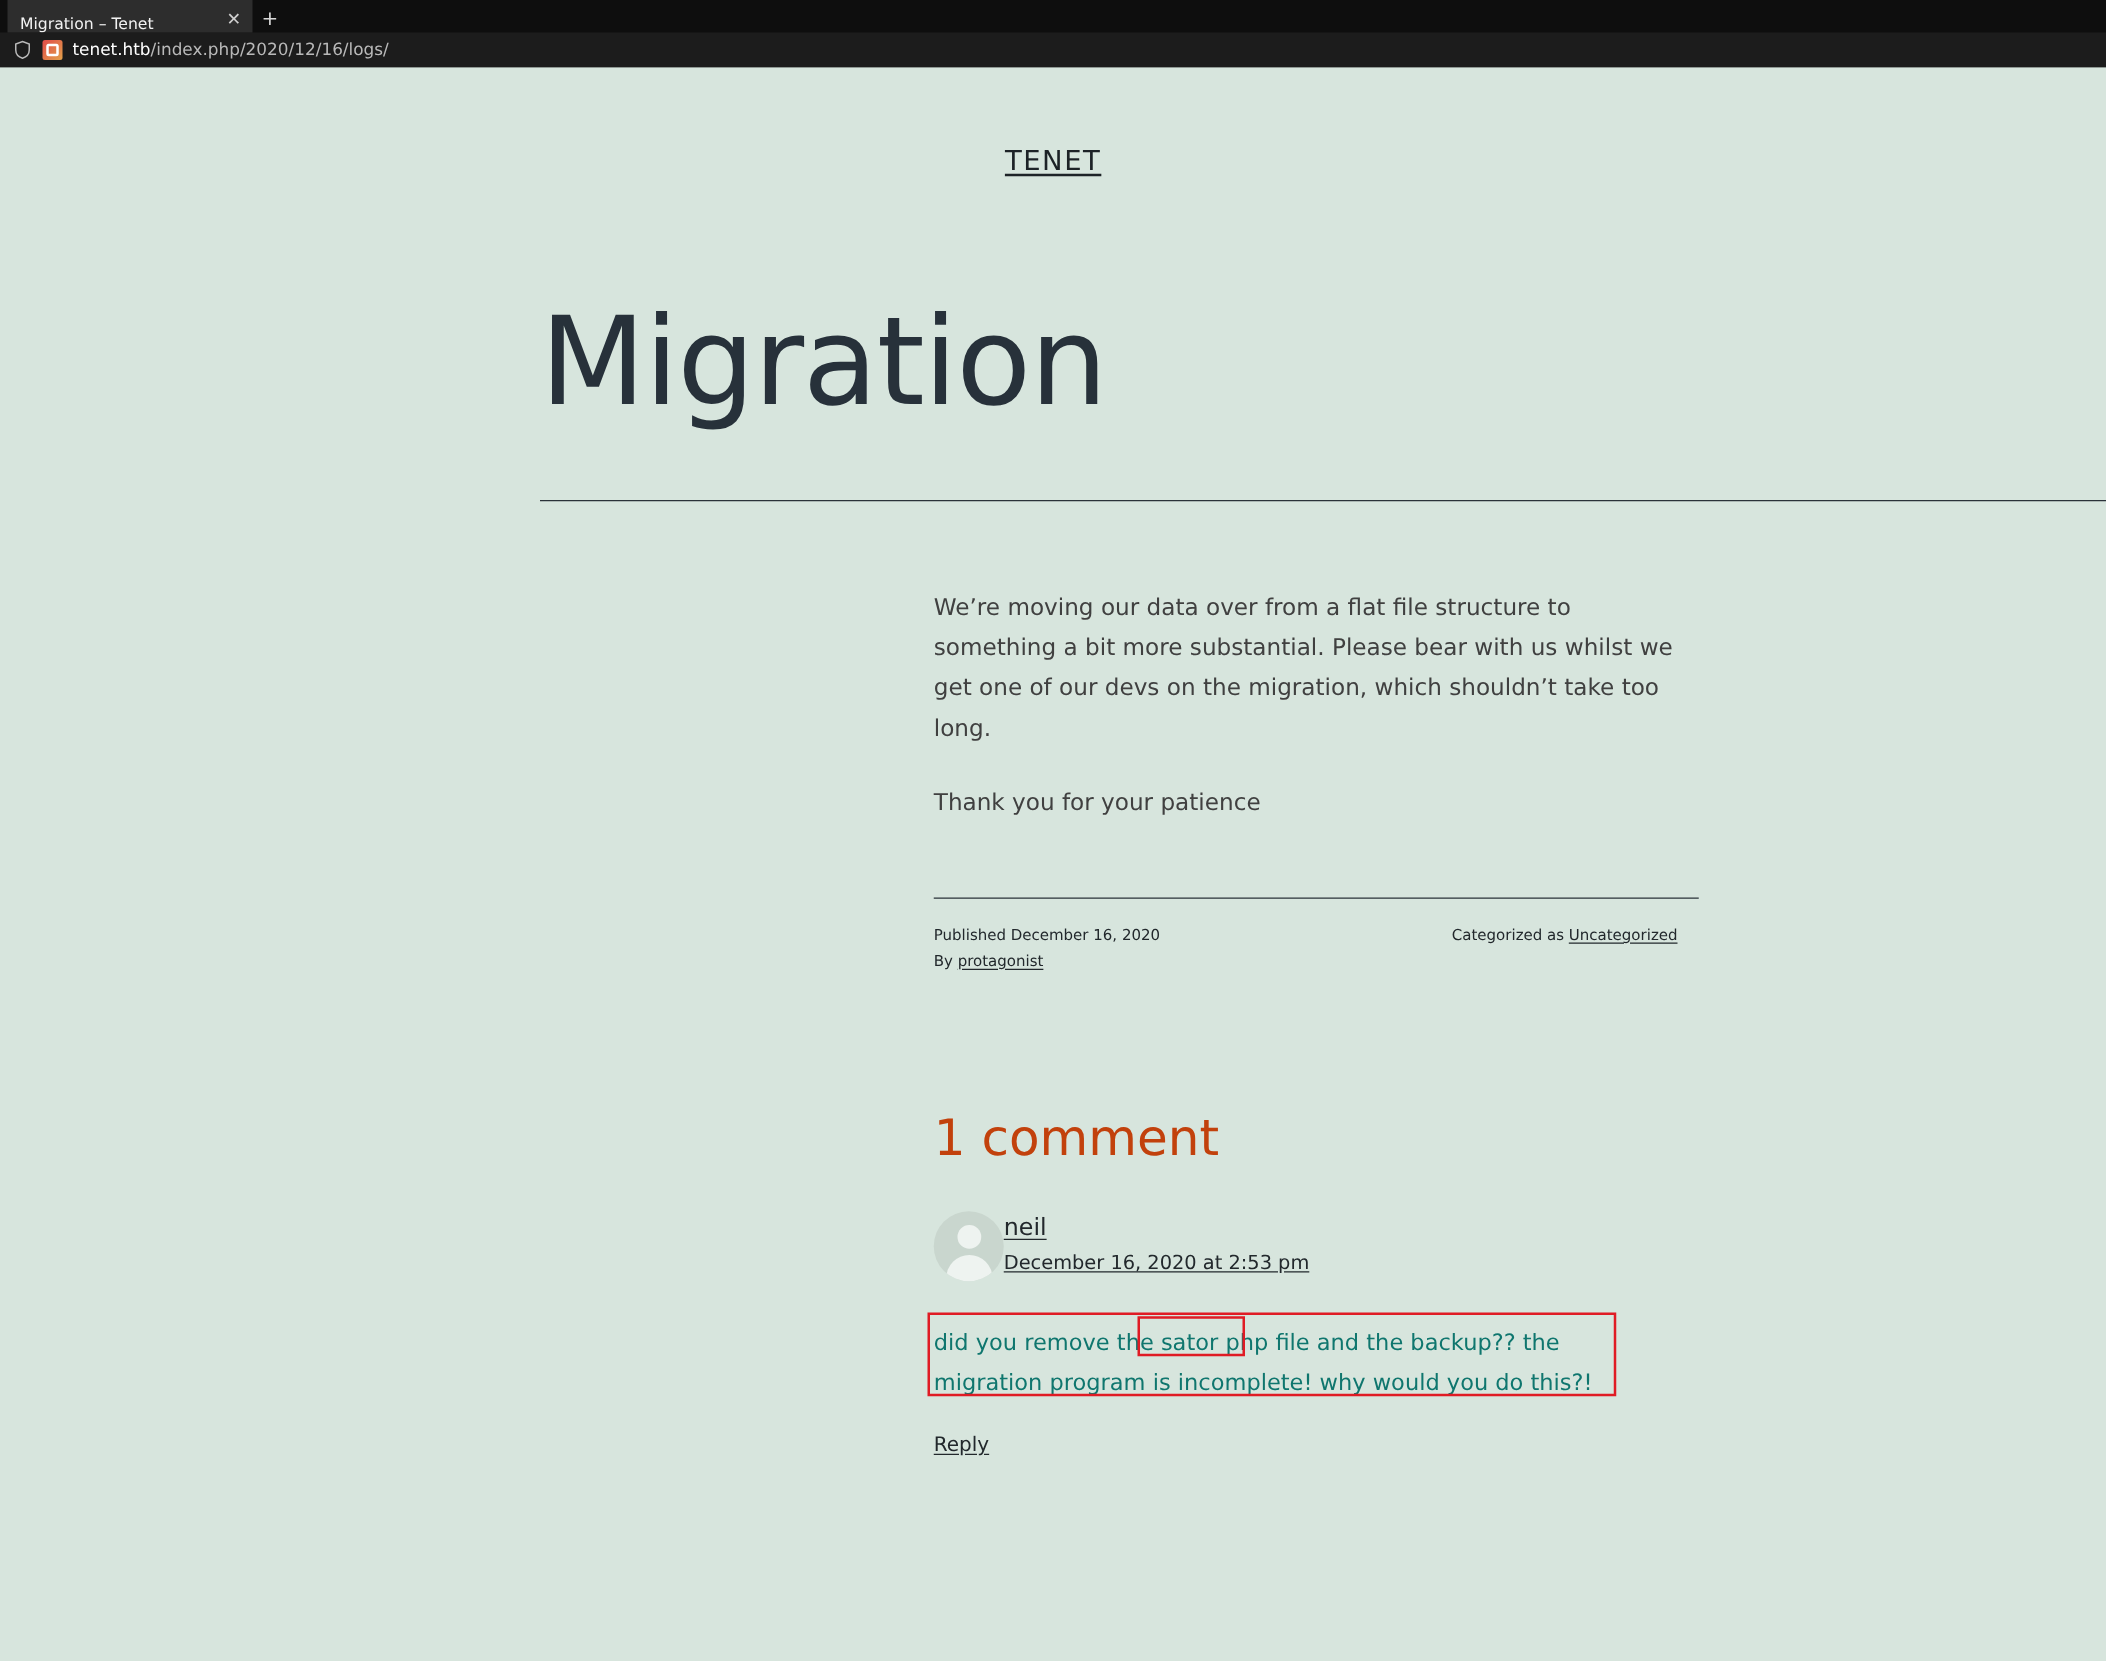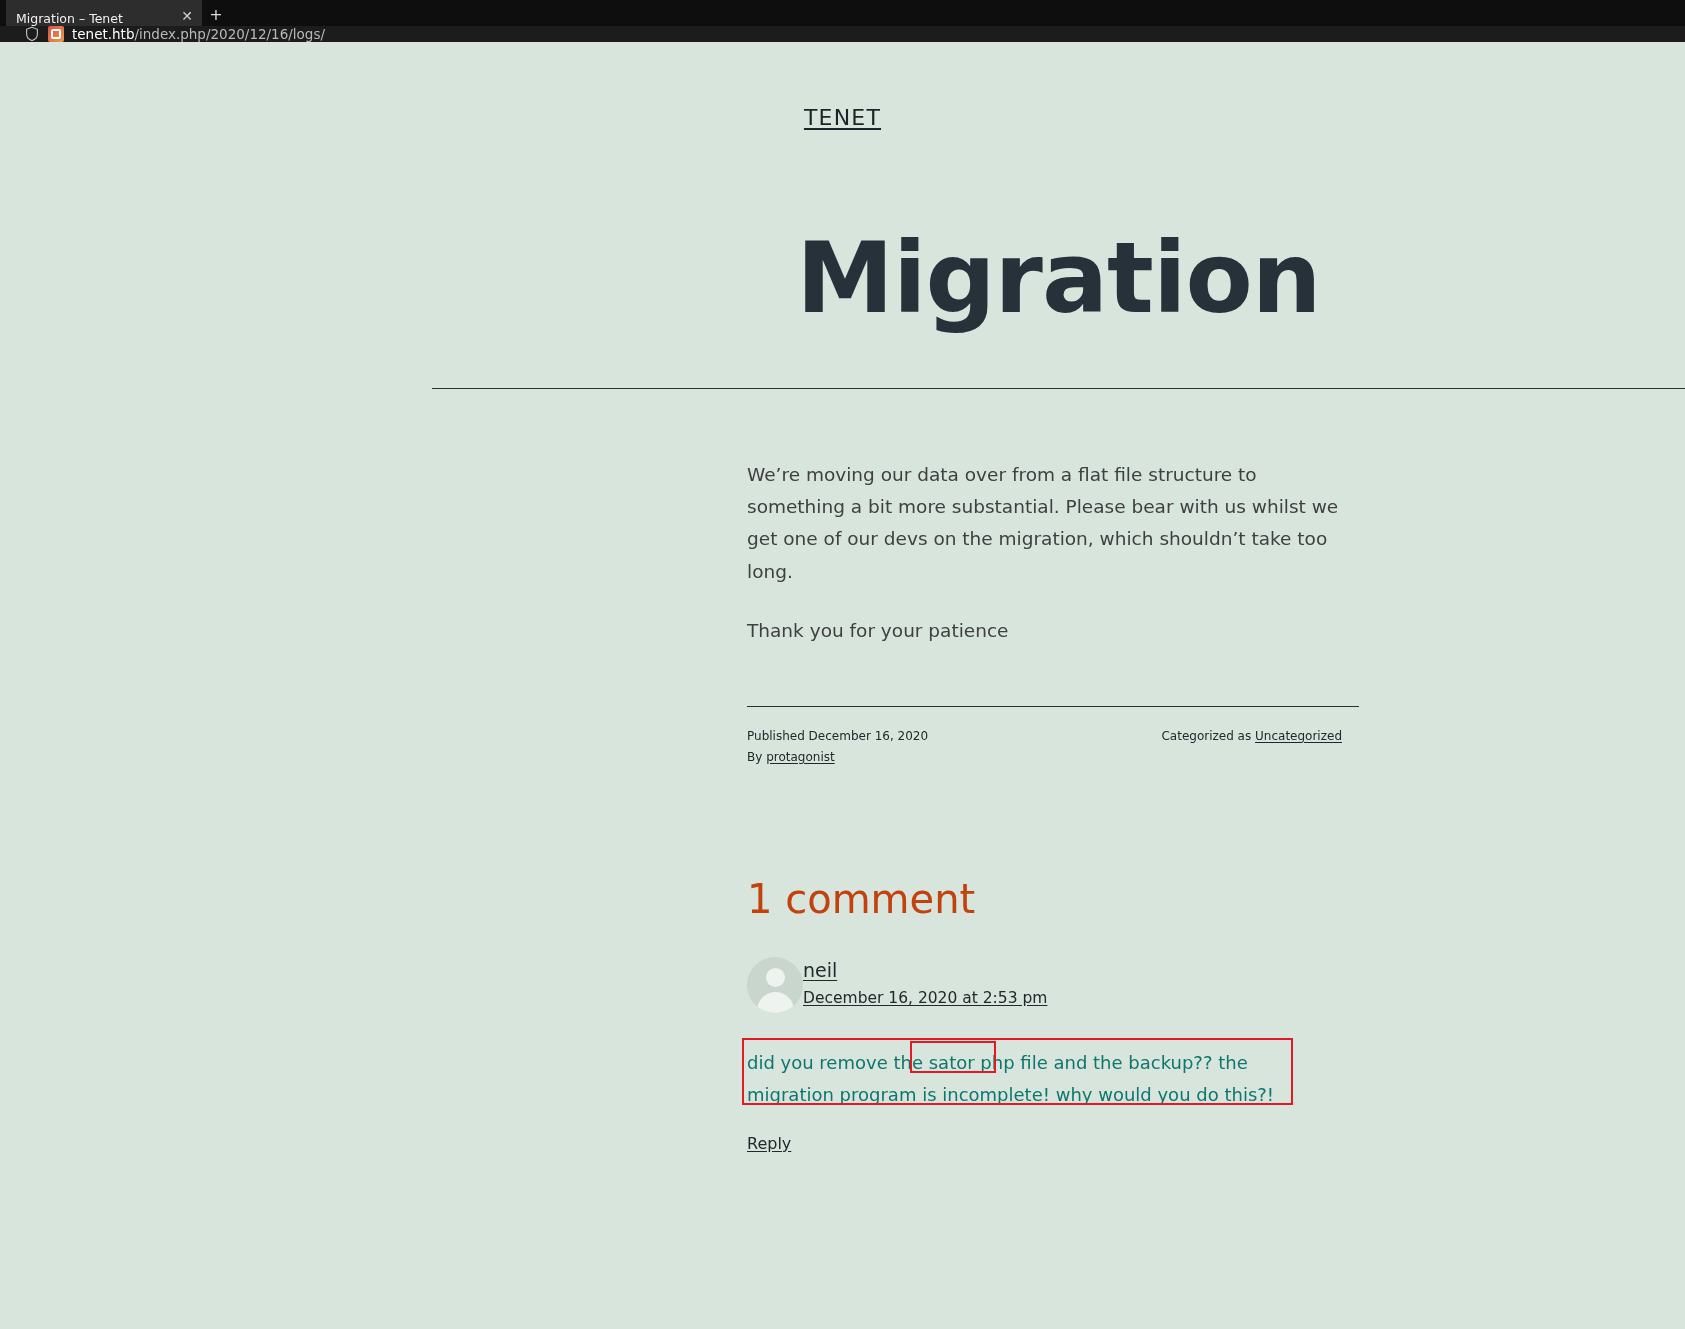--- a/index.html
+++ b/index.html
@@ -57,25 +57,25 @@
   .new-tab {
     width: 28px;
     height: 24px;
     color: #d8d8d8;
     display: flex;
     align-items: center;
     justify-content: center;
     font-size: 16px;
   }
   .url-bar {
-    height: 16px;
+    height: 28px;
     background: #1c1c1c;
     display: flex;
-    align-items: flex-end;
-    padding: 0 24px;
+    align-items: center;
+    padding: 0 10px;
     gap: 8px;
   }
   .shield-icon { width: 16px; height: 16px; display: block; }
   .favicon {
     width: 16px; height: 16px;
     border-radius: 2px;
     background: linear-gradient(135deg,#e24a4a 0%, #e2a24a 100%);
     display: inline-block;
     position: relative;
   }
@@ -114,27 +114,26 @@
     font-size: 22px;
     letter-spacing: 1.2px;
     color: #1d2327;
     text-decoration: underline;
     text-underline-offset: 3px;
     display: inline-block;
     font-weight: 400;
   }
   .post-title {
     font-size: 98px;
-    font-weight: 700;
+    font-weight: 400;
     line-height: 1;
     color: #27313a;
     margin: 0;
     padding: 99px 0 0 432px;
     letter-spacing: -1px;
-    text-align: center;
   }
   .title-rule {
     border: none;
     border-top: 1.5px solid #2a3239;
     margin: 61px 0 0 432px;
     width: calc(100% - 432px);
   }
 
   .content-col {
     margin-left: 747px;

